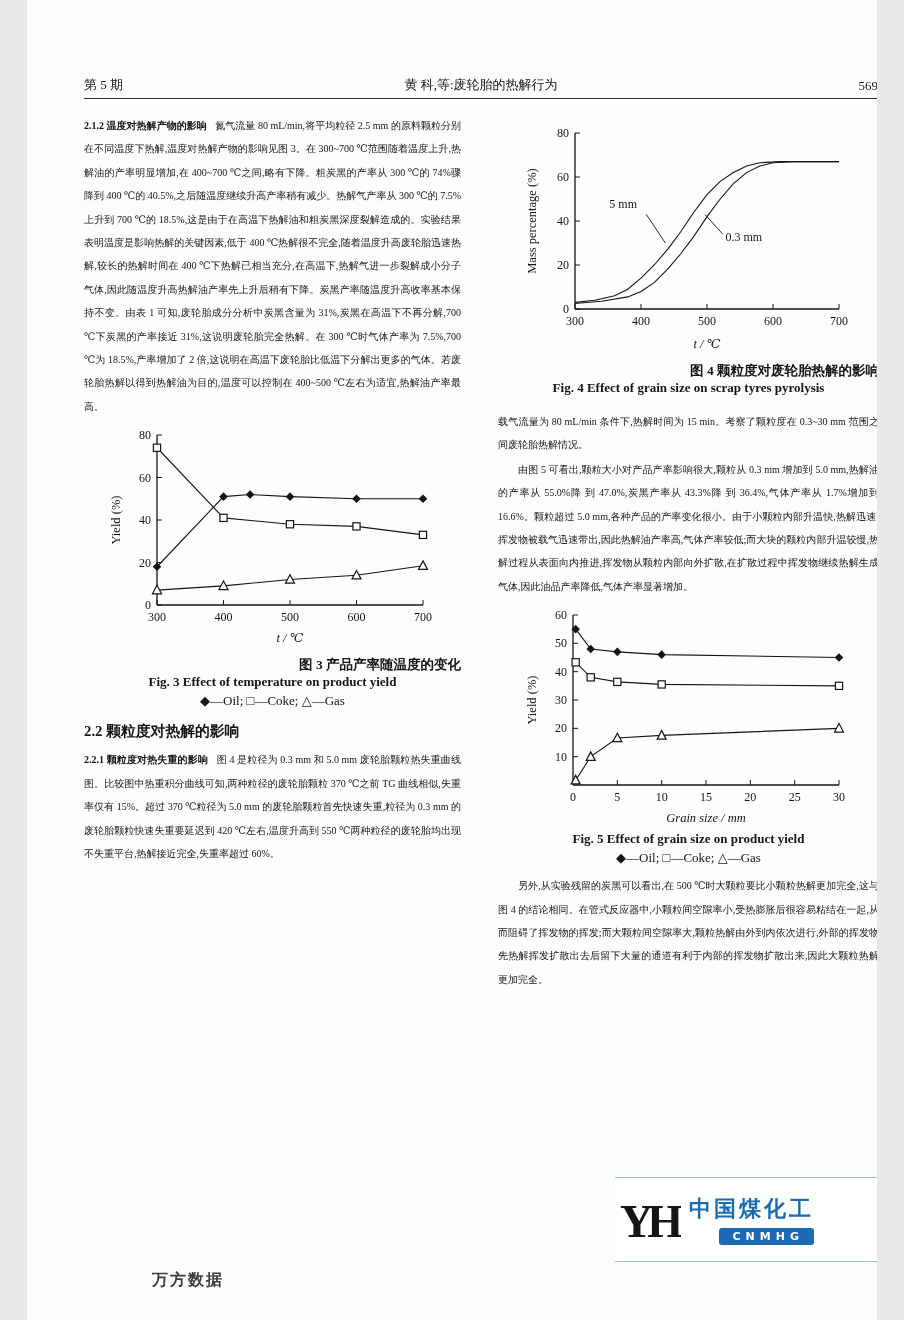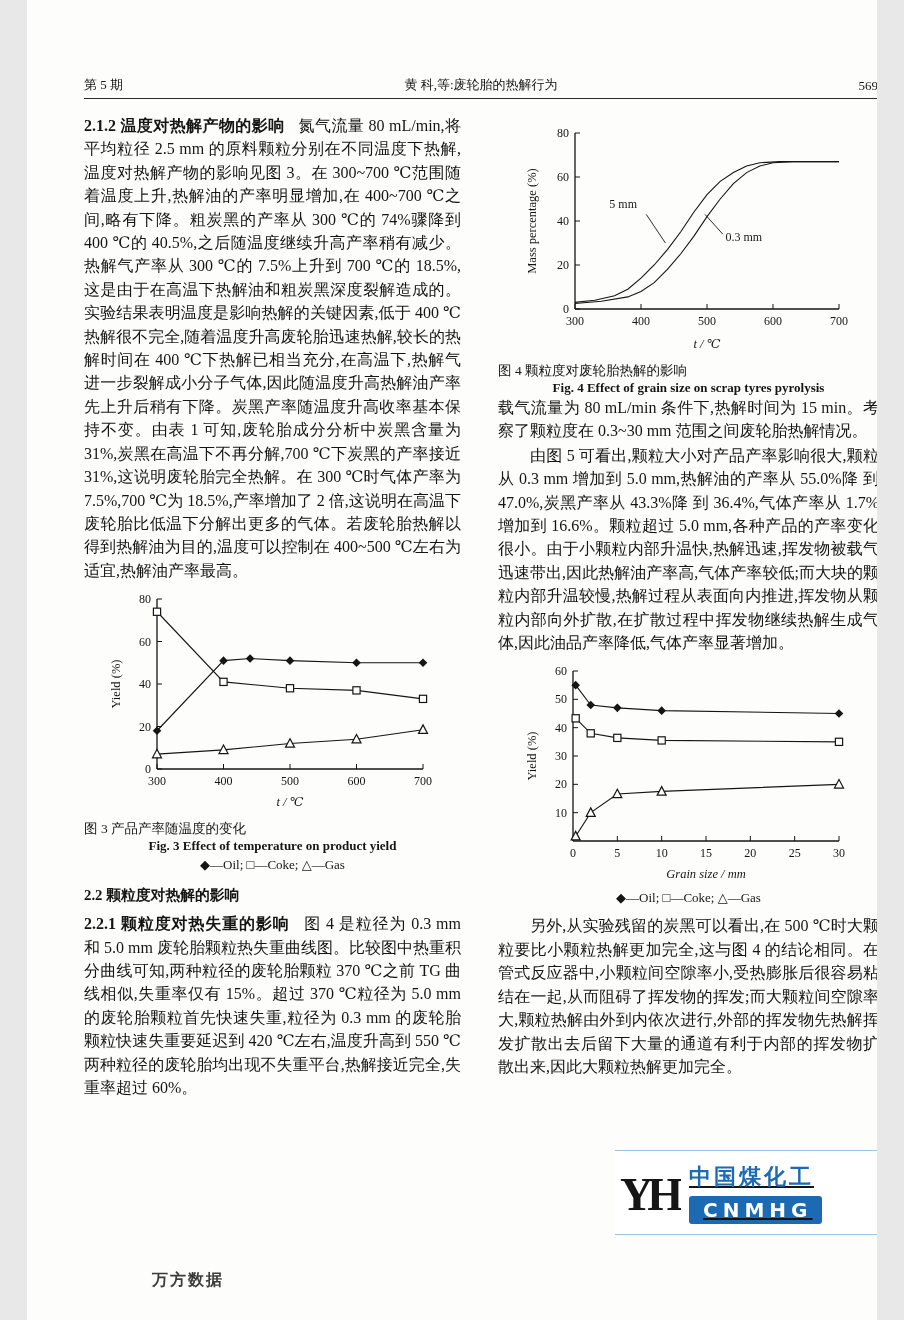--- a/index.html
+++ b/index.html
@@ -7,44 +7,44 @@
         font-family:"Liberation Serif","DejaVu Serif",serif;color:#151515;overflow:hidden;}
   
   .hdr{position:absolute;left:57px;top:70px;width:794px;height:24px;
        display:flex;justify-content:space-between;align-items:flex-end;
        font-size:13px;border-bottom:1.2px solid #2a2a2a;padding-bottom:4px;}
   .hdr .mid{position:absolute;left:0;right:0;text-align:center;}
   
   .col{position:absolute;top:114px;}
   .col.left{left:57px;width:377px;}
   .col.right{left:471px;width:381px;}
-  .p{font-size:16px;line-height:23.4px;text-align:justify;margin:0;}
+  .p{font-size:10px;line-height:23.4px;text-align:justify;margin:0;}
   .p + .p{margin-top:1px;}
   .ind{text-indent:2em;}
   .bh{font-weight:bold;}
   .gap{display:inline-block;width:0.85em;}
   .h2{font-weight:bold;font-size:14.8px;margin:13px 0 7px 0;}
   
   .fig{text-align:center;margin:7px 0 0 0;}
   .fig svg{display:inline-block;}
   svg text{font-family:"Liberation Serif","DejaVu Serif",serif;fill:#151515;}
-  .cap-cn{font-weight:normal;font-size:13.5px;text-align:left;margin-top:5px;}
+  .cap-cn{font-weight:bold;font-size:13.5px;text-align:right;margin-top:5px;}
   .cap-en{font-weight:bold;font-size:13px;text-align:center;}
   .cap-legend{font-size:13px;text-align:center;margin-top:3px;margin-bottom:4px;}
-  .mt14{}
+  .mt14{margin-top:14px;}
   .mt8{margin-top:8px;}
   
-  .watermark{position:absolute;left:588px;top:1150px;width:263px;height:83px;
+  .watermark{position:absolute;left:588px;top:1177px;width:263px;height:83px;
              background:#ffffff;display:flex;align-items:center;gap:8px;
              border-top:1px solid #9cc1e0;border-bottom:1px solid #9cc1e0;}
   .wm-logo{flex:0 0 auto;margin-left:4px;}
-  .wm-text{display:flex;flex-direction:column;align-items:flex-start;gap:4px;text-decoration:underline;}
+  .wm-text{display:flex;flex-direction:column;align-items:flex-end;gap:4px;}
   .wm-cn{font-size:22px;font-weight:bold;letter-spacing:3px;color:#1b6ab3;
          font-family:"Liberation Serif",serif;}
-  .wm-en{font-size:20px;font-weight:bold;letter-spacing:5px;color:#ffffff;
+  .wm-en{font-size:11px;font-weight:bold;letter-spacing:5px;color:#ffffff;
          background:#1b6ab3;border-radius:3px;padding:2px 10px 2px 14px;
          font-family:"DejaVu Sans",sans-serif;}
   
   .wanfang{position:absolute;left:85px;top:1270px;font-size:16px;font-weight:bold;
            color:#3c3c3c;letter-spacing:2px;margin-left:40px;}
 </style>
 </head>
 <body>
 
 <div id="page">
@@ -195,20 +195,21 @@
           <rect x="90.73333333333333" y="73.26666666666667" width="7.2" height="7.2" fill="#fff" stroke="#151515" stroke-width="1.2"></rect>
           <rect x="135.06666666666666" y="75.81666666666668" width="7.2" height="7.2" fill="#fff" stroke="#151515" stroke-width="1.2"></rect>
           <rect x="312.4" y="77.23333333333333" width="7.2" height="7.2" fill="#fff" stroke="#151515" stroke-width="1.2"></rect>
           <polyline points="52.66,175.18333333333334 67.73333333333333,151.66666666666666 94.33333333333333,132.96666666666667 138.66666666666666,130.41666666666666 316,123.33333333333334" fill="none" stroke="#151515" stroke-width="1.1"></polyline>
           <path d="M52.66 170.38333333333333L57.16 178.88333333333333L48.16 178.88333333333333Z" fill="#fff" stroke="#151515" stroke-width="1.2"></path>
           <path d="M67.73333333333333 146.86666666666665L72.23333333333333 155.36666666666665L63.233333333333334 155.36666666666665Z" fill="#fff" stroke="#151515" stroke-width="1.2"></path>
           <path d="M94.33333333333333 128.16666666666666L98.83333333333333 136.66666666666666L89.83333333333333 136.66666666666666Z" fill="#fff" stroke="#151515" stroke-width="1.2"></path>
           <path d="M138.66666666666666 125.61666666666666L143.16666666666666 134.11666666666665L134.16666666666666 134.11666666666665Z" fill="#fff" stroke="#151515" stroke-width="1.2"></path>
           <path d="M316 118.53333333333335L320.5 127.03333333333335L311.5 127.03333333333335Z" fill="#fff" stroke="#151515" stroke-width="1.2"></path>
         </svg></div>
+    <div class="cap-en">Fig. 5  Effect of grain size on product yield</div>
     <div class="cap-legend">◆—Oil; □—Coke; △—Gas</div>
 
     <p class="p ind mt8">另外,从实验残留的炭黑可以看出,在 500 ℃时大颗粒要比小颗粒热解更加完全,这与图 4 的结论相同。在管式反应器中,小颗粒间空隙率小,受热膨胀后很容易粘结在一起,从而阻碍了挥发物的挥发;而大颗粒间空隙率大,颗粒热解由外到内依次进行,外部的挥发物先热解挥发扩散出去后留下大量的通道有利于内部的挥发物扩散出来,因此大颗粒热解更加完全。</p>
   </div>
 
   <div class="watermark">
     <svg class="wm-logo" width="62" height="56" viewBox="0 0 62 56">
       <text x="1" y="45" font-size="46" font-weight="bold" fill="#1b6ab3" font-family="DejaVu Sans, sans-serif" letter-spacing="-6">YH</text>
     </svg>
     <div class="wm-text">

